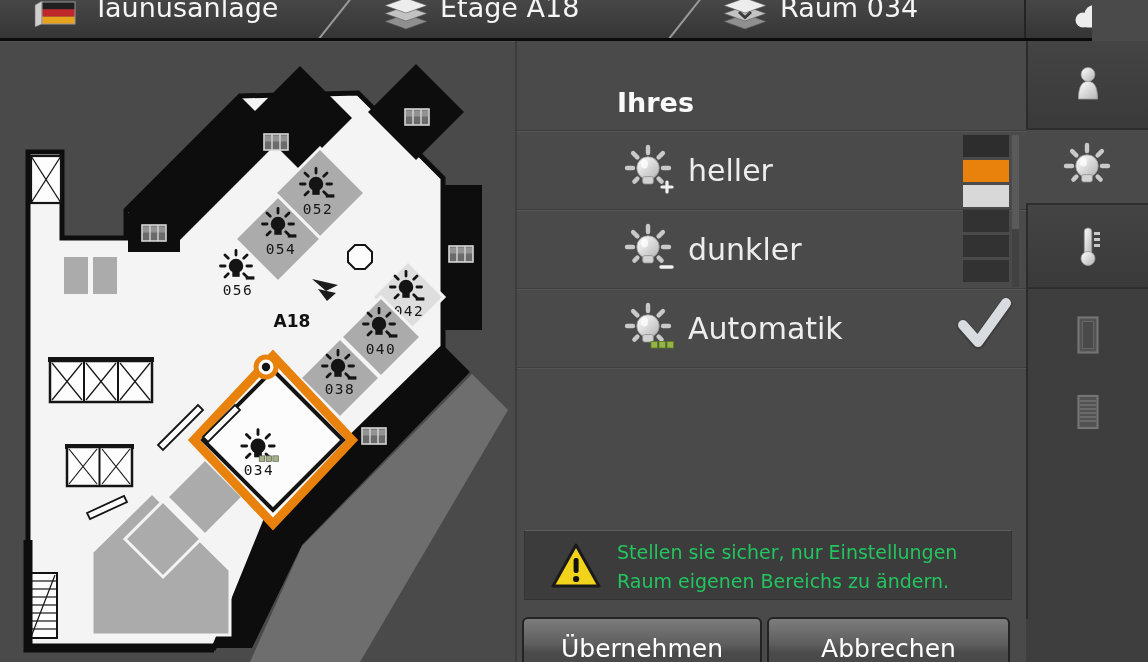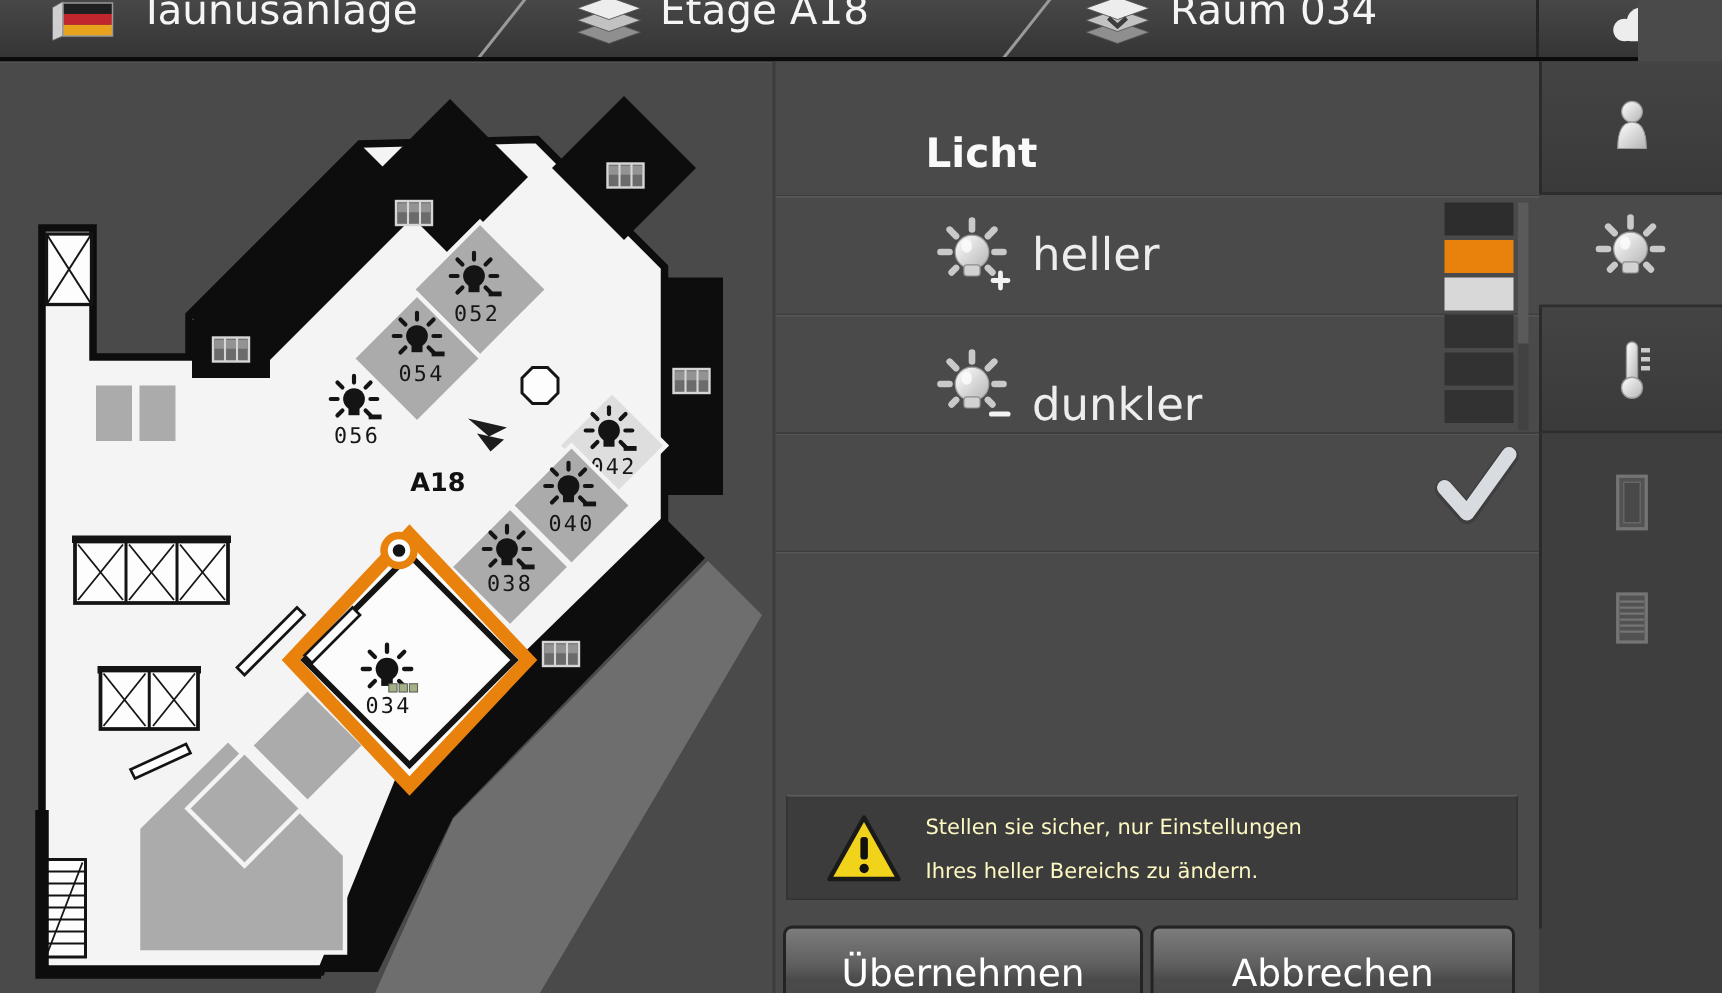--- a/index.html
+++ b/index.html
@@ -25,21 +25,21 @@
   .opt-icon{margin-left:103px;flex:none;}
   .opt-label{margin-left:10px;font-size:30px;color:#ededed;}
   .segments{position:absolute;left:446px;top:94px;width:46px;}
   .segments .seg{width:46px;height:22px;margin-bottom:3px;}
   .scrollstrip{position:absolute;left:495px;top:94px;width:7px;height:152px;background:#424242;}
   .scrollstrip .thumb{width:7px;height:94px;background:#5a5a5a;}
   .check{position:absolute;left:438px;top:255px;}
   .warnbox{position:absolute;left:7px;top:489px;width:486px;height:68px;background:#3c3c3c;
            border:1px solid #323232;border-top-color:#5d5d5d;}
   .warn-icon{position:absolute;left:26px;top:12px;}
-  .warn-text{position:absolute;left:92px;top:7px;font-size:14px;line-height:29px;color:#fef9c3;}
+  .warn-text{position:absolute;left:92px;top:7px;font-size:19px;line-height:29px;color:#22c55e;}
   .btn{position:absolute;top:576px;height:62px;border:2px solid #232323;border-radius:6px;
        background:linear-gradient(#7c7c7c 0%,#5f5f5f 42%,#4b4b4b 58%,#454545 100%);
        color:#fff;font-size:25px;font-family:inherit;display:flex;align-items:center;justify-content:center;}
   .btn-apply{left:5px;width:240px;}
   .btn-cancel{left:250px;width:243px;}
   
   .tabs{position:absolute;left:1026px;top:41px;width:122px;height:621px;background:#3e3e3e;}
   .tab{position:relative;border-left:2px solid #2b2b2b;border-bottom:2px solid #2e2e2e;
        background:linear-gradient(#444,#3a3a3a);display:flex;align-items:center;justify-content:center;}
   .tab.selected{background:#4a4a4a;border-left:none;}
@@ -276,39 +276,48 @@
 
     <use href="#radiator" transform="translate(276,142)"></use>
     <use href="#radiator" transform="translate(417,117)"></use>
     <use href="#radiator" transform="translate(461,254)"></use>
     <use href="#radiator" transform="translate(154,233)"></use>
     <use href="#radiator" transform="translate(374,436)"></use>
     <text class="floor-label" x="292" y="327" text-anchor="middle">A18</text>
   </svg>
 
   <section class="panel">
-    <h1 class="panel-title">Licht</h1>
+    <h1 class="panel-title">Ihres</h1>
     <div class="hr" style="top:89px;"></div>
     <div class="hr" style="top:168px;"></div>
     <div class="hr" style="top:247px;"></div>
     <div class="hr" style="top:326px;"></div>
 
     <div class="opt-row" style="top:91px;height:77px;">
       <svg class="opt-icon" width="58" height="58" viewBox="-28 -26 58 58">
         <use href="#lb"></use>
         <path d="M14,19 h10 M19,14 v10" stroke="#f2f2f2" stroke-width="3.2" stroke-linecap="round"></path>
       </svg>
       <span class="opt-label">heller</span>
     </div>
-    <div class="opt-row" style="top:170px;height:77px;align-items:flex-end;">
+    <div class="opt-row" style="top:170px;height:77px;">
       <svg class="opt-icon" width="58" height="58" viewBox="-28 -26 58 58">
         <use href="#lb"></use>
         <path d="M13,20 h11" stroke="#f2f2f2" stroke-width="3.4" stroke-linecap="round"></path>
       </svg>
       <span class="opt-label">dunkler</span>
+    </div>
+    <div class="opt-row" style="top:249px;height:77px;">
+      <svg class="opt-icon" width="58" height="58" viewBox="-28 -26 58 58">
+        <use href="#lb"></use>
+        <rect x="3" y="15.5" width="6.5" height="6.5" fill="#95b447" stroke="#5d7a23" stroke-width="0.8"></rect>
+        <rect x="11" y="15.5" width="6.5" height="6.5" fill="#95b447" stroke="#5d7a23" stroke-width="0.8"></rect>
+        <rect x="19" y="15.5" width="6.5" height="6.5" fill="#95b447" stroke="#5d7a23" stroke-width="0.8"></rect>
+      </svg>
+      <span class="opt-label">Automatik</span>
     </div>
 
     <div class="segments">
         <div class="seg" style="background: rgb(45, 45, 45);"></div>
         <div class="seg" style="background: rgb(232, 130, 12);"></div>
         <div class="seg" style="background: rgb(216, 216, 216);"></div>
         <div class="seg" style="background: rgb(50, 50, 50);"></div>
         <div class="seg" style="background: rgb(50, 50, 50);"></div>
         <div class="seg" style="background: rgb(50, 50, 50);"></div>
       </div>
@@ -322,21 +331,21 @@
     </svg>
 
     <div class="warnbox">
       <svg class="warn-icon" width="50" height="46" viewBox="0 0 50 46">
         <polygon points="25,2 48,43 2,43" fill="#f2d31b" stroke="#1a1a1a" stroke-width="3" stroke-linejoin="round"></polygon>
         <rect x="22.6" y="15" width="5" height="15" rx="2" fill="#111"></rect>
         <circle cx="25.1" cy="36" r="3.1" fill="#111"></circle>
       </svg>
       <div class="warn-text">
         <span>Stellen sie sicher, nur Einstellungen</span><br>
-        <span>Ihres heller Bereichs zu ändern.</span>
+        <span>Raum eigenen Bereichs zu ändern.</span>
       </div>
     </div>
 
     <button class="btn btn-apply">Übernehmen</button>
     <button class="btn btn-cancel">Abbrechen</button>
   </section>
 
   <aside class="tabs">
     <div class="tab" style="height:87px;">
       <svg width="46" height="46" viewBox="-23 -23 46 46">

